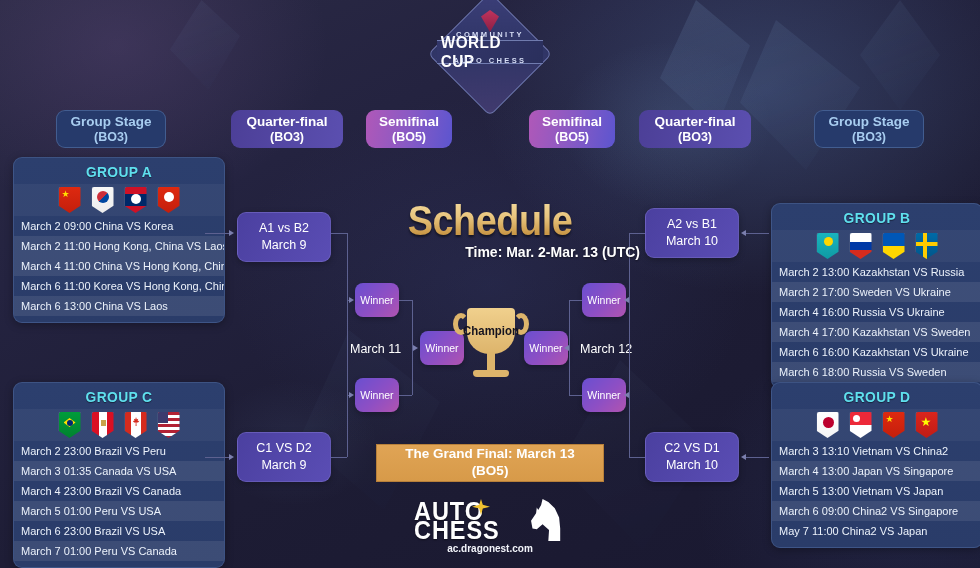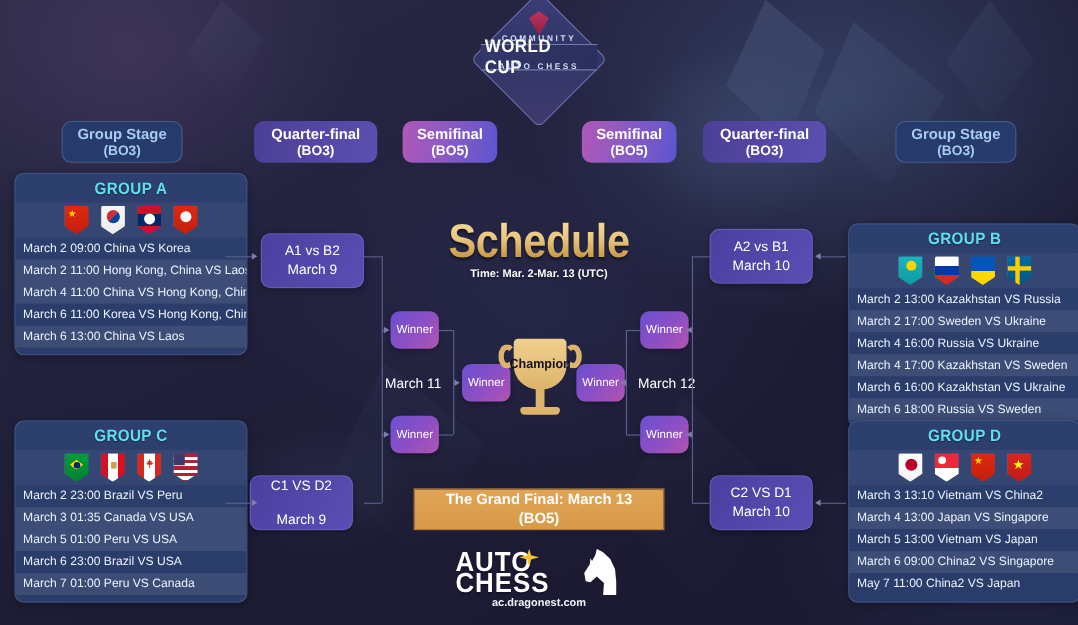--- a/index.html
+++ b/index.html
@@ -147,22 +147,22 @@
     position: absolute; left: 340px; top: 196px; width: 300px; text-align: center;
     font-size: 43px; font-weight: 700; letter-spacing: -0.5px;
     font-family: "Liberation Sans Narrow", "Liberation Sans", sans-serif;
     transform: scaleX(0.88); transform-origin: center;
     background: linear-gradient(180deg, #f6dfa4 0%, #e9c67f 42%, #c99746 78%, #e3bb74 100%);
     -webkit-background-clip: text; background-clip: text; color: transparent;
     -webkit-text-fill-color: transparent;
     filter: drop-shadow(0 2px 1px rgba(0,0,0,0.5));
   }
   #schedule-time {
-    position: absolute; left: 340px; top: 244px; width: 300px; text-align: center;
-    color: #ffffff; font-size: 10px; font-weight: 700;
+    position: absolute; left: 340px; top: 244px; width: 300px; text-align: right;
+    color: #ffffff; font-size: 14px; font-weight: 700;
     text-shadow: 0 1px 2px rgba(0,0,0,0.5);
   }
 
   
   #trophy { position: absolute; left: 455px; top: 308px; width: 72px; height: 80px; }
   .tr-cup {
     position: absolute; left: 12px; top: 0; width: 48px; height: 46px;
     background: linear-gradient(180deg, #efcf8c 0%, #e0b straight 0%, #dcb36a 100%);
     background: linear-gradient(180deg, #f0d08d 0%, #ddb46b 100%);
     border-radius: 4px 4px 22px 22px;
@@ -305,20 +305,21 @@
       </span>
       <span class="flag" style="background:linear-gradient(90deg,#d52b1e 0 26%,#ffffff 26% 74%,#d52b1e 74% 100%);">
         <span style="position:absolute;left:8px;top:5px;width:7px;height:9px;background:#d52b1e;clip-path:polygon(50% 0,62% 28%,82% 20%,74% 44%,100% 42%,80% 60%,56% 62%,58% 100%,44% 100%,46% 62%,22% 60%,2% 42%,28% 44%,20% 20%,40% 28%);"></span>
       </span>
       <span class="flag" style="background:repeating-linear-gradient(180deg,#b22234 0 3px,#ffffff 3px 6px);">
         <span style="position:absolute;left:0;top:0;width:10px;height:11px;background:#3c3b6e;"></span>
       </span>
     </div>
     <div class="match-row">March 2 23:00 Brazil VS Peru</div>
     <div class="match-row alt">March 3 01:35 Canada VS USA</div>
+    <div class="match-row">March 4 23:00 Brazil VS Canada</div>
     <div class="match-row alt">March 5 01:00 Peru VS USA</div>
     <div class="match-row">March 6 23:00 Brazil VS USA</div>
     <div class="match-row alt">March 7 01:00 Peru VS Canada</div>
     <div class="panel-pad"></div>
   </div>
 <div class="group-panel" id="group-b" style="left:771px;top:157px;margin-top:46px;">
     <div class="group-title">GROUP B</div>
     <div class="flags-row">
       <span class="flag" style="background:linear-gradient(180deg,#19b5be,#0f9aa3);">
         <span style="position:absolute;left:7px;top:4px;width:9px;height:9px;border-radius:50%;background:#ffd700;"></span>
@@ -359,21 +360,21 @@
     <div class="match-row">March 5 13:00 Vietnam VS Japan</div>
     <div class="match-row alt">March 6 09:00 China2 VS Singapore</div>
     <div class="match-row">May 7 11:00 China2 VS Japan</div>
     <div class="panel-pad"></div>
   </div>
 
 <div class="node-big" style="left:237px;top:212px;">
   <div>A1 vs B2</div>
   <div>March 9</div>
 </div>
-<div class="node-big" style="left:227px;top:432px;justify-content:space-between;">
+<div class="node-big" style="left:237px;top:432px;">
   <div>C1 VS D2</div>
   <div>March 9</div>
 </div>
 <div class="node-big" style="left:645px;top:208px;">
   <div>A2 vs B1</div>
   <div>March 10</div>
 </div>
 <div class="node-big" style="left:645px;top:432px;">
   <div>C2 VS D1</div>
   <div>March 10</div>

